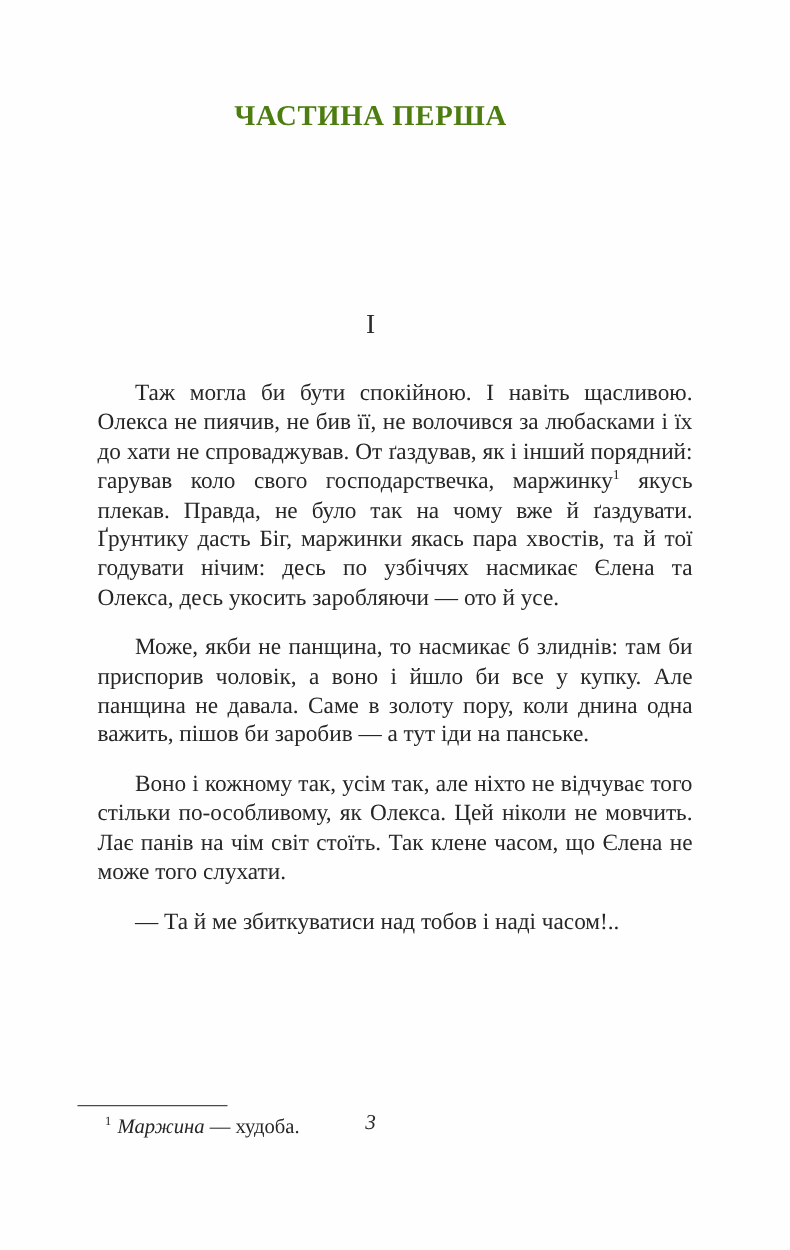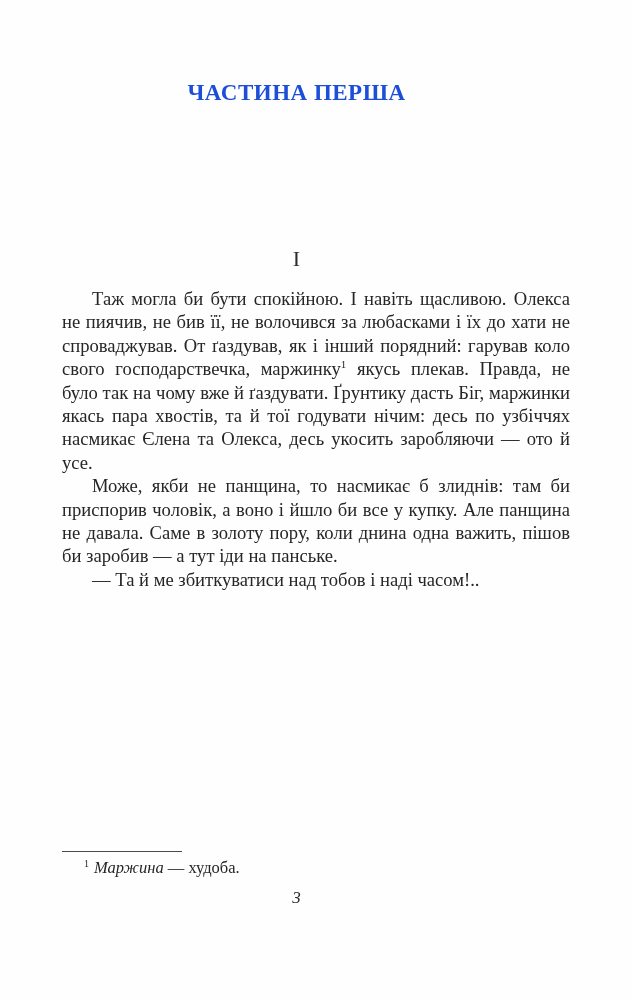--- a/index.html
+++ b/index.html
@@ -19,21 +19,21 @@
   
   .part-title {
     position: absolute;
     top: 80px;
     left: 44px;
     width: 505px;
     text-align: center;
     font-size: 23px;
     font-weight: bold;
     letter-spacing: 0.5px;
-    color: #1d4ed8;
+    color: #4d7c0f;
     margin: 0;
   }
   .chapter-number {
     position: absolute;
     top: 246px;
     left: 44px;
     width: 505px;
     text-align: center;
     font-size: 22px;
     color: #2b2b2b;
@@ -41,30 +41,30 @@
   .body-text {
     position: absolute;
     top: 287px;
     left: 62px;
     width: 508px;
     font-size: 18.6px;
     line-height: 23.4px;
     text-align: justify;
   }
   .body-text p {
-    margin: 0;
+    margin: 16px;
     text-indent: 30px;
   }
   .body-text sup {
     font-size: 11px;
     line-height: 0;
   }
   .footnote {
     position: absolute;
-    top: 851px;
+    top: 884px;
     left: 62px;
     width: 508px;
   }
   .footnote-rule {
     width: 120px;
     border-top: 1px solid #4a4a4a;
     height: 0;
     margin: 0 0 6px 0;
   }
   .footnote-text {
@@ -97,20 +97,21 @@
 
 <div class="page">
 
   <h1 class="part-title">ЧАСТИНА ПЕРША</h1>
 
   <div class="chapter-number">I</div>
 
   <div class="body-text">
       <p>Таж могла би бути спокійною. І навіть щасливою. Олекса не пиячив, не бив її, не волочився за любасками і їх до хати не спроваджував. От ґаздував, як і інший порядний: гарував коло свого господарствечка, маржинку<sup>1</sup> якусь плекав. Правда, не було так на чому вже й ґаздувати. Ґрунтику дасть Біг, маржинки якась пара хвостів, та й тої годувати нічим: десь по узбіччях насмикає Єлена та Олекса, десь укосить заробляючи — ото й усе.</p>
       <p>Може, якби не панщина, то насмикає б злиднів: там би приспорив чоловік, а воно і йшло би все у купку. Але панщина не давала. Саме в золоту пору, коли днина одна важить, пішов би заробив — а тут іди на панське.</p>
+      <p>Воно і кожному так, усім так, але ніхто не відчуває того стільки по-особливому, як Олекса. Цей ніколи не мовчить. Лає панів на чім світ стоїть. Так клене часом, що Єлена не може того слухати.</p>
       <p>— Та й ме збиткуватиси над тобов і наді часом!..</p>
     </div>
 
   <div class="footnote">
     <div class="footnote-rule"></div>
     <p class="footnote-text"><sup>1</sup><span class="footnote-term">Маржина</span><span> — худоба.</span></p>
   </div>
 
   <div class="page-number">3</div>
 

